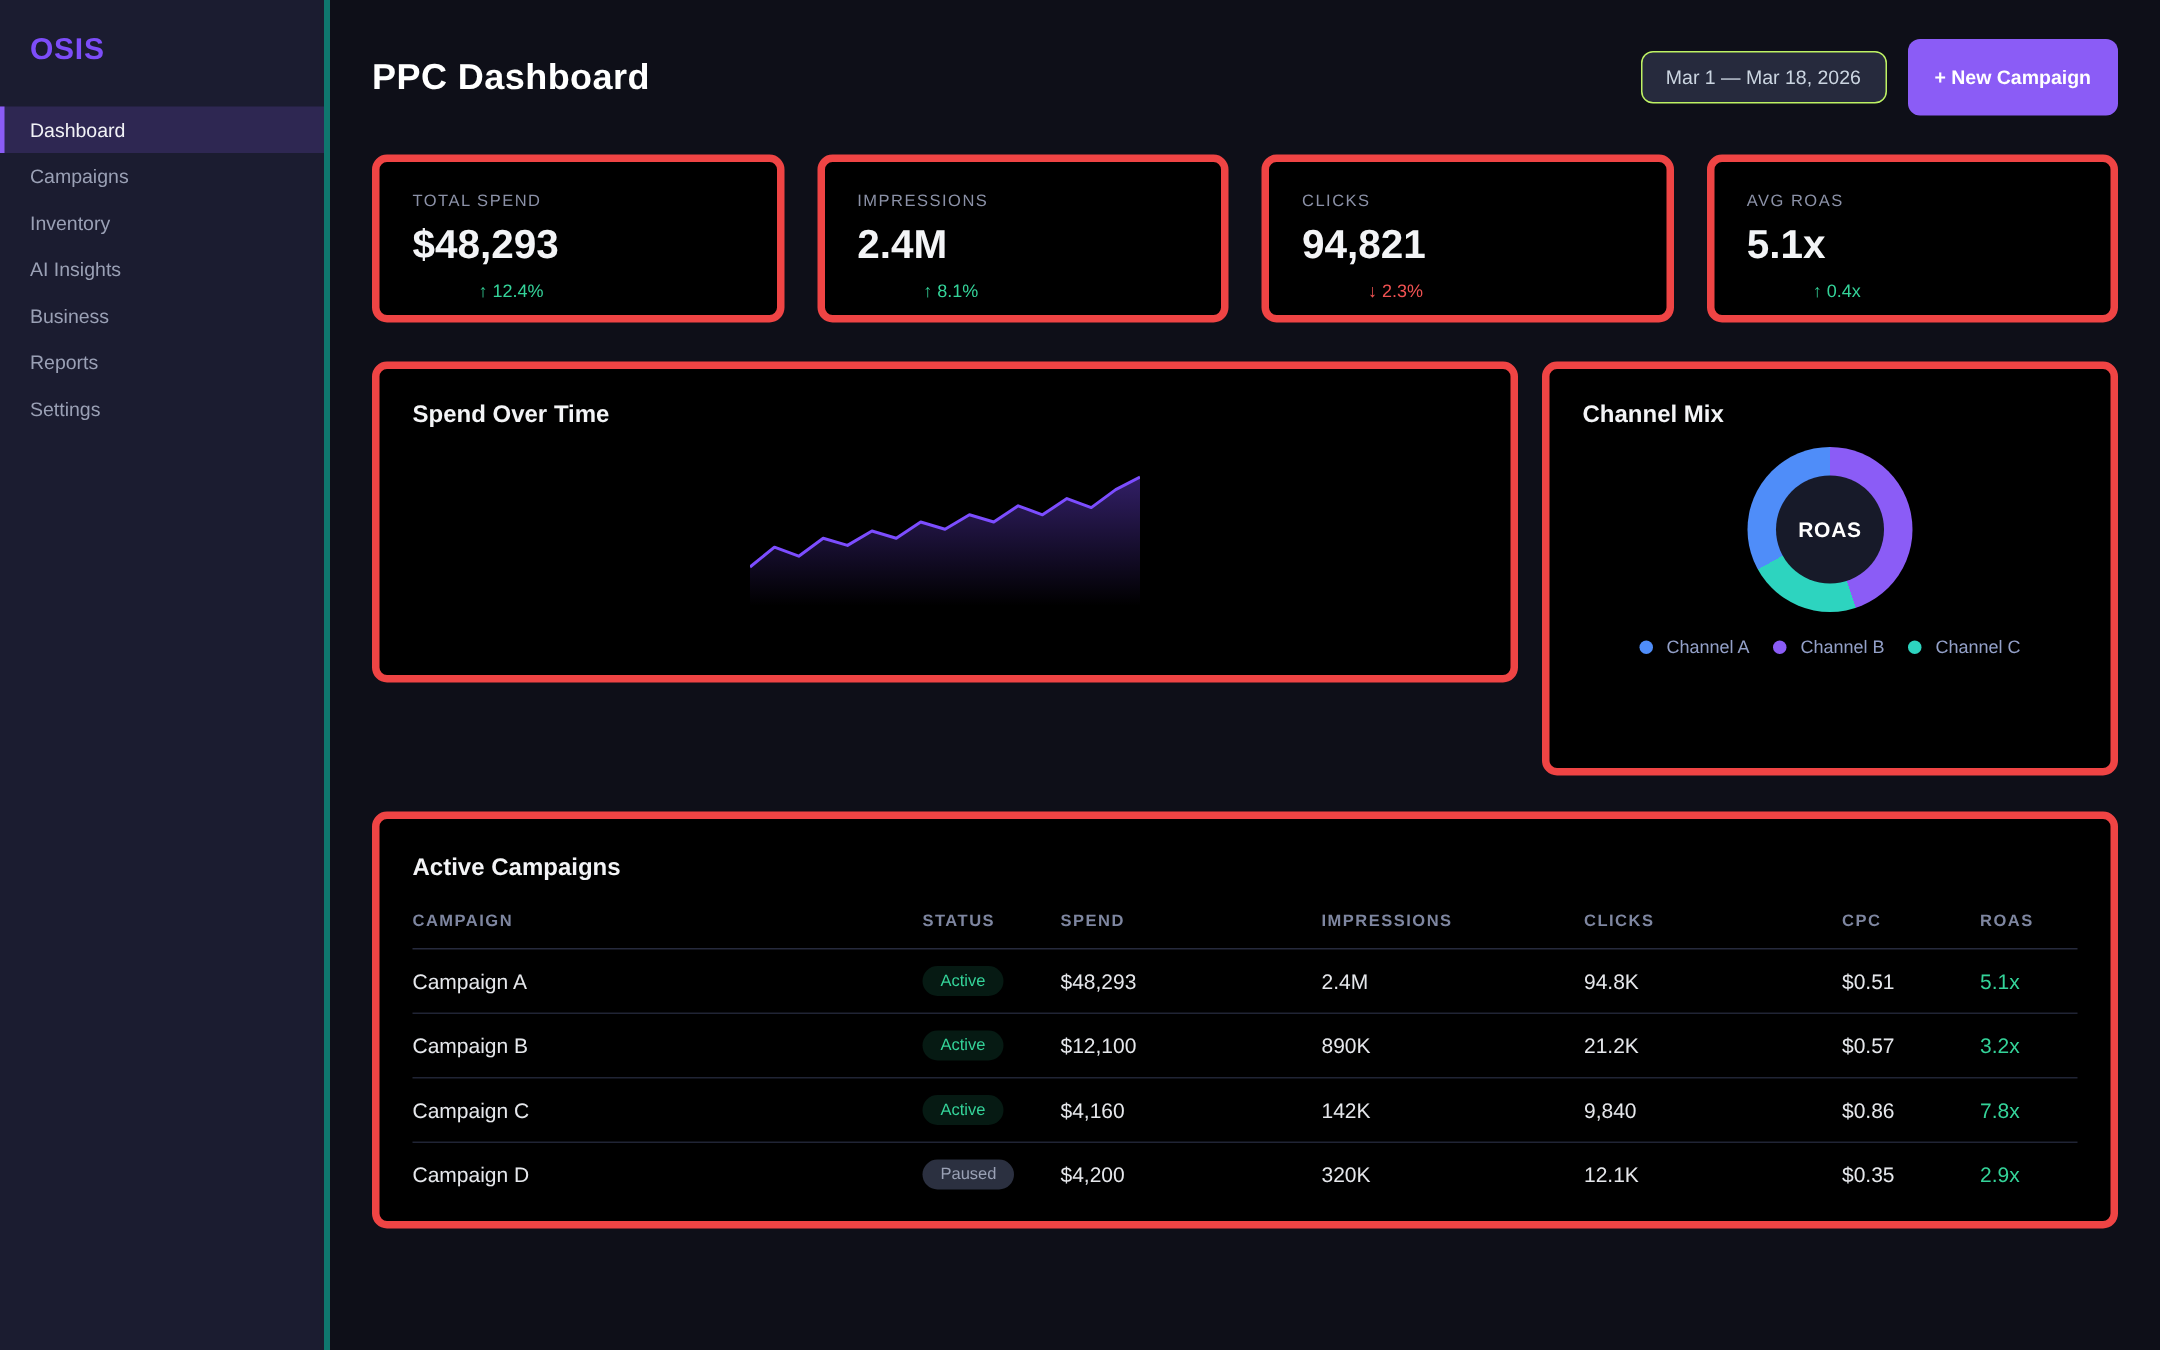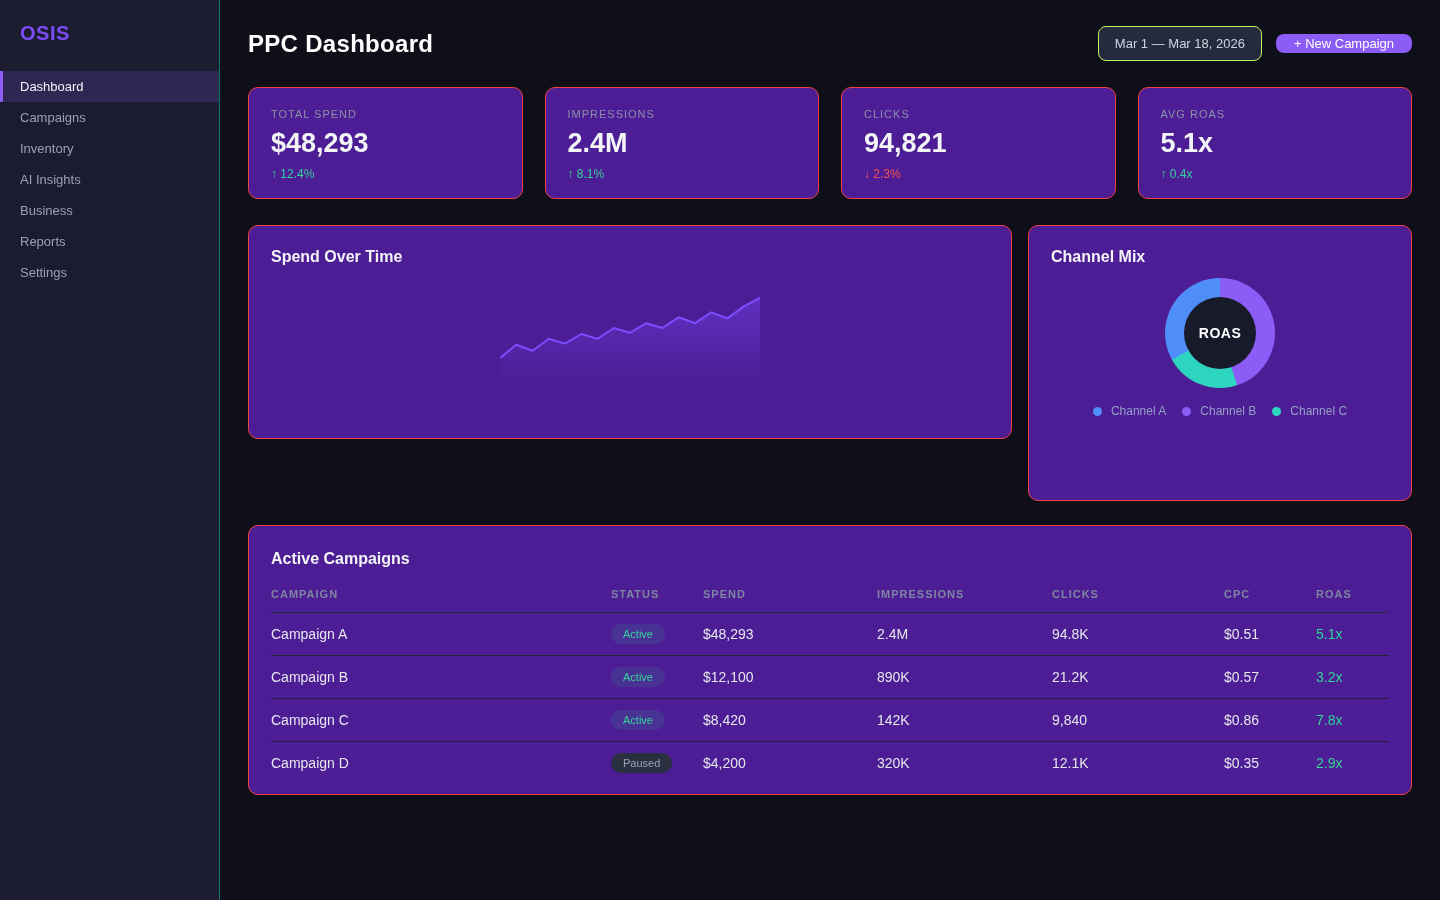--- a/index.html
+++ b/index.html
@@ -4,53 +4,53 @@
 <style>
   * { margin:0; padding:0; box-sizing:border-box; }
   html,body { width:1440px; height:900px; overflow:hidden; }
   body {
     font-family:"Liberation Sans","DejaVu Sans",sans-serif;
     background:#0e0f18; color:#e5e7eb;
   }
   
   .sidebar {
     position:fixed; left:0; top:0; bottom:0; width:220px;
-    background:#1b1c30; border-right:1px solid #0f766e;
+    background:#1b1c30; border-right:4px solid #0f766e;
   }
   .logo { padding:22px 20px 26px 20px; font-size:20px; font-weight:bold; color:#7d4df9; letter-spacing:0.5px; }
   .nav-item {
     padding:8px 20px; font-size:13px; color:#9aa0b5; cursor:pointer;
     height:31px; display:flex; align-items:center;
   }
   .nav-item.active {
     background:#2e2752; color:#f1f2f6;
     border-left:3px solid #8b5cf6; padding-left:17px;
   }
   
   .main { margin-left:220px; padding:26px 28px; }
   .topbar { display:flex; justify-content:space-between; align-items:center; margin-bottom:26px; }
   .page-title { font-size:24px; font-weight:bold; color:#ffffff; letter-spacing:0.3px; }
   .topbar-right { display:flex; gap:14px; align-items:center; }
   .date-pill {
     background:#262a3d; color:#cbd5e1; font-size:13px;
     padding:9px 16px; border-radius:8px; border:1px solid #bef264; cursor:pointer;
   }
   .btn-primary {
-    background:#8b5cf6; color:#ffffff; font-size:13px; font-weight:normal;
-    padding:2px 18px; border-radius:8px; border:none; cursor:pointer;
+    background:#8b5cf6; color:#ffffff; font-size:13px; font-weight:bold;
+    padding:18px 18px; border-radius:8px; border:none; cursor:pointer;
   }
   
   .kpi-grid { display:grid; grid-template-columns:repeat(4,1fr); gap:22px; }
   .card {
-    background:#4c1d95; border:1px solid #ef4444; border-radius:10px;
+    background:#000000; border:5px solid #ef4444; border-radius:10px;
   }
   .kpi-card { padding:20px 22px; height:112px; }
   .kpi-label { font-size:11px; letter-spacing:1px; color:#8b91a7; margin-bottom:8px; }
   .kpi-value { font-size:27px; font-weight:bold; color:#f3f4f6; margin-bottom:8px; }
-  .kpi-delta { font-size:12px; }
+  .kpi-delta { font-size:12px;margin-left:44px; }
   .kpi-delta.up { color:#34d399; }
   .kpi-delta.down { color:#f05252; }
   
   .charts-row { display:grid; grid-template-columns:1fr 384px; gap:16px; margin-top:26px; }
   .panel { padding:22px 22px; }
   .panel-title { font-size:16px; font-weight:bold; color:#f3f4f6; }
   .spend-panel { height:214px;border-radius:10px; }
   .spend-chart-wrap { display:flex; justify-content:center; margin-top:26px; }
   .channel-panel { height:276px; display:flex; flex-direction:column; }
   .donut-wrap { display:flex; justify-content:center; margin-top:12px; }
@@ -204,21 +204,21 @@
       <div class="td">$12,100</div>
       <div class="td">890K</div>
       <div class="td">21.2K</div>
       <div class="td">$0.57</div>
       <div class="td roas">3.2x</div>
     </div>
 
     <div class="table-grid trow">
       <div class="td">Campaign C</div>
       <div class="td"><span class="badge badge--active">Active</span></div>
-      <div class="td">$8,420</div>
+      <div class="td">$4,160</div>
       <div class="td">142K</div>
       <div class="td">9,840</div>
       <div class="td">$0.86</div>
       <div class="td roas">7.8x</div>
     </div>
 
     <div class="table-grid trow">
       <div class="td">Campaign D</div>
       <div class="td"><span class="badge badge--paused">Paused</span></div>
       <div class="td">$4,200</div>

